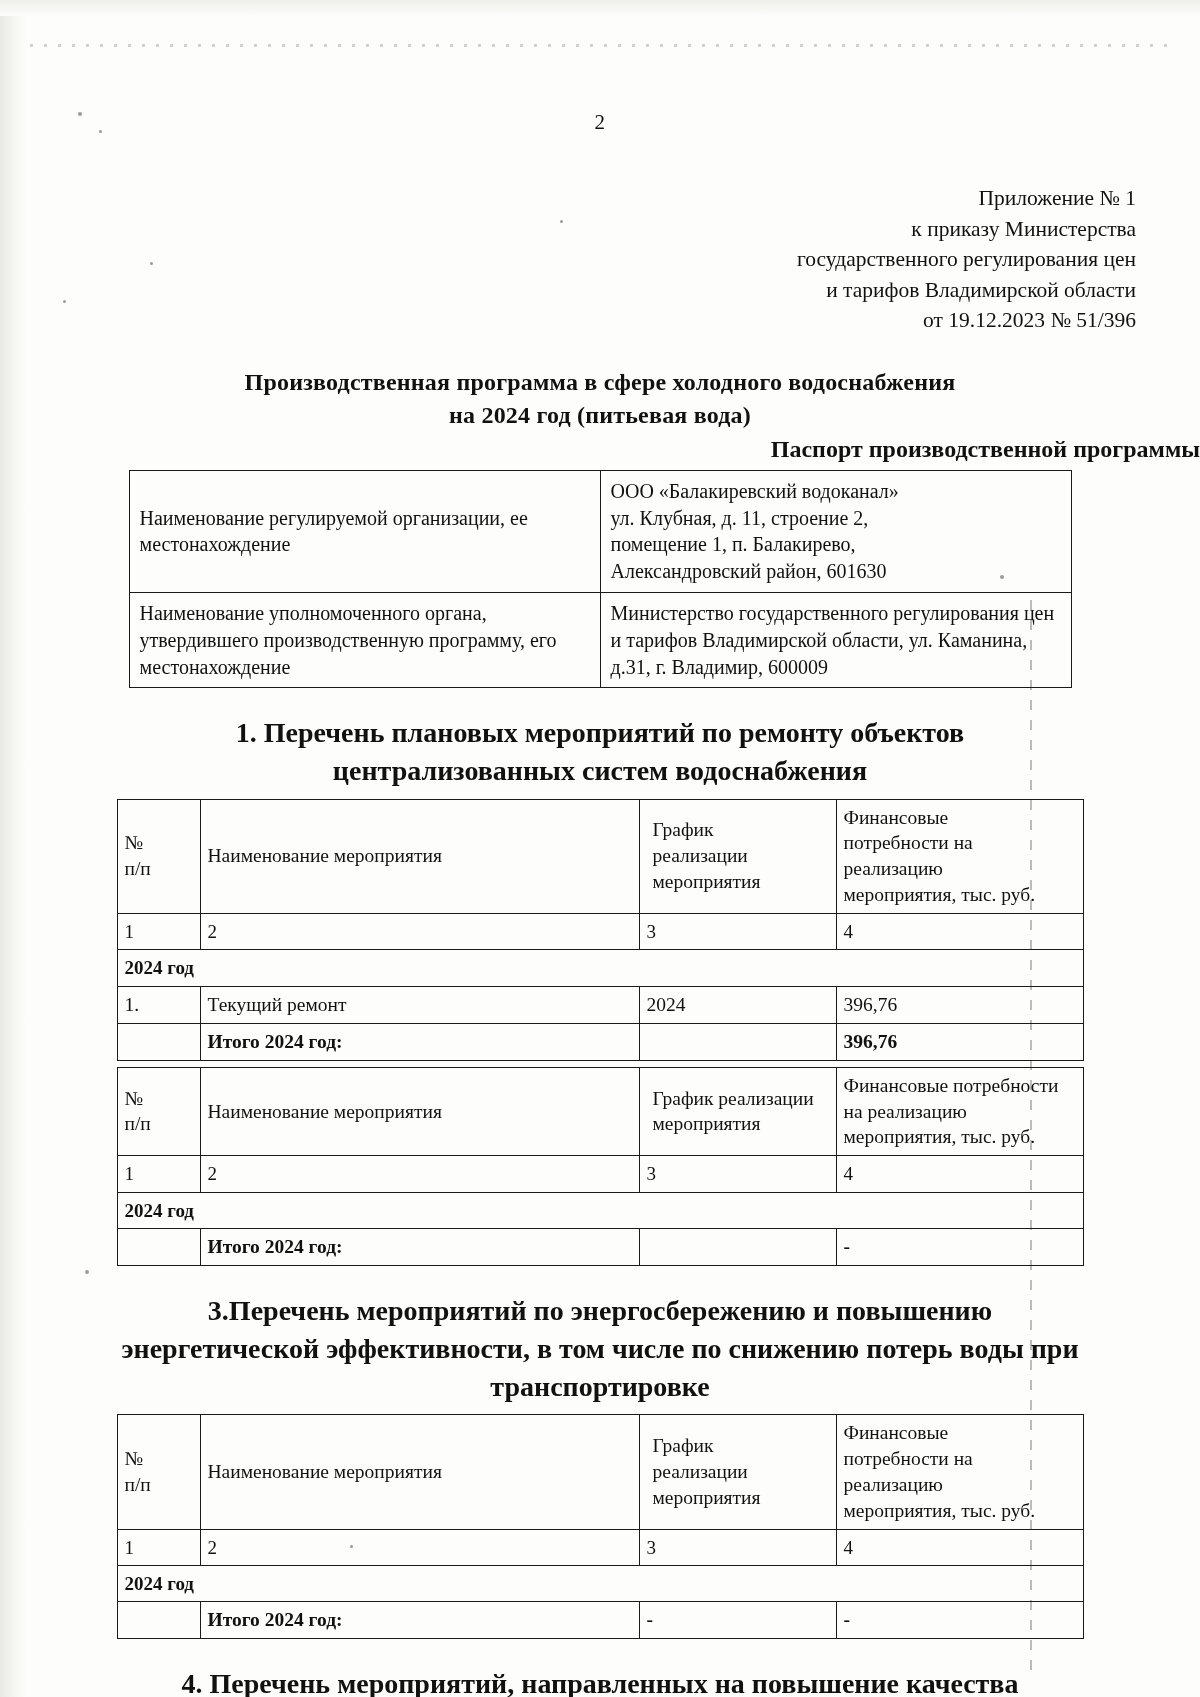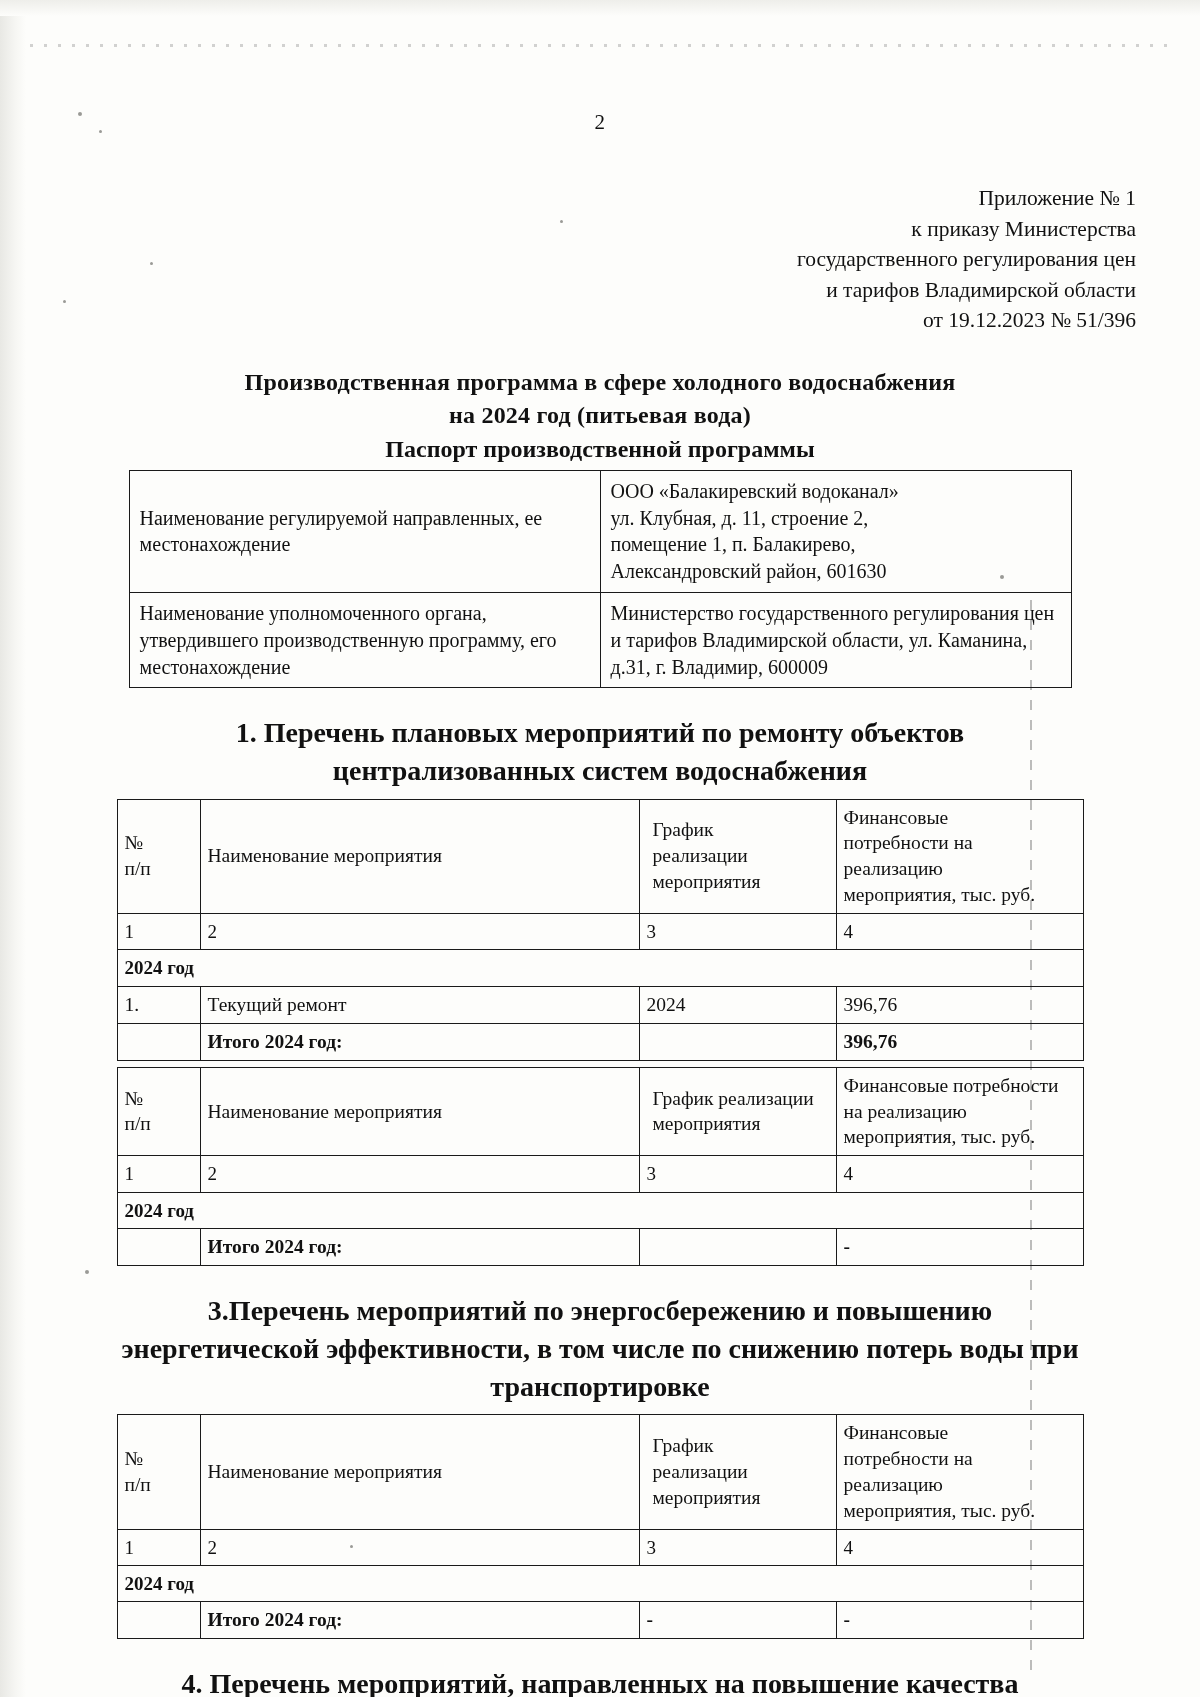--- a/index.html
+++ b/index.html
@@ -77,21 +77,21 @@
     margin-top: 30px;
     text-align: center;
     font-size: 24px;
     font-weight: bold;
     line-height: 1.38;
     letter-spacing: 0.2px;
   }
   .doc-title .ln2 { display: block; }
   .doc-title-sub {
     margin-top: 4px;
-    text-align: center;
+    text-align: right;
     font-size: 24px;
     font-weight: bold;
   }
 
   table.doc {
     border-collapse: collapse;
     width: 900px;
     margin: 8px auto 0 auto;
     font-size: 19.5px;
     table-layout: fixed;
@@ -160,21 +160,21 @@
 
     <div class="doc-title">
       <span class="ln1">Производственная программа в сфере холодного водоснабжения</span>
       <span class="ln2">на 2024  год (питьевая вода)</span>
     </div>
     <div class="doc-title-sub">Паспорт производственной программы</div>
 
     <table class="doc passport">
       <tbody>
         <tr>
-          <td style="width:450px;">Наименование регулируемой направленных, ее местонахождение</td>
+          <td style="width:450px;">Наименование регулируемой организации, ее местонахождение</td>
           <td style="width:450px; white-space:pre-line;">ООО «Балакиревский водоканал»
 ул. Клубная, д. 11, строение 2,
 помещение 1, п. Балакирево,
 Александровский район, 601630</td>
         </tr>
         <tr>
           <td>Наименование уполномоченного органа, утвердившего производственную программу, его местонахождение</td>
           <td>Министерство государственного регулирования цен и тарифов Владимирской области, ул. Каманина, д.31, г. Владимир, 600009</td>
         </tr>
       </tbody>

